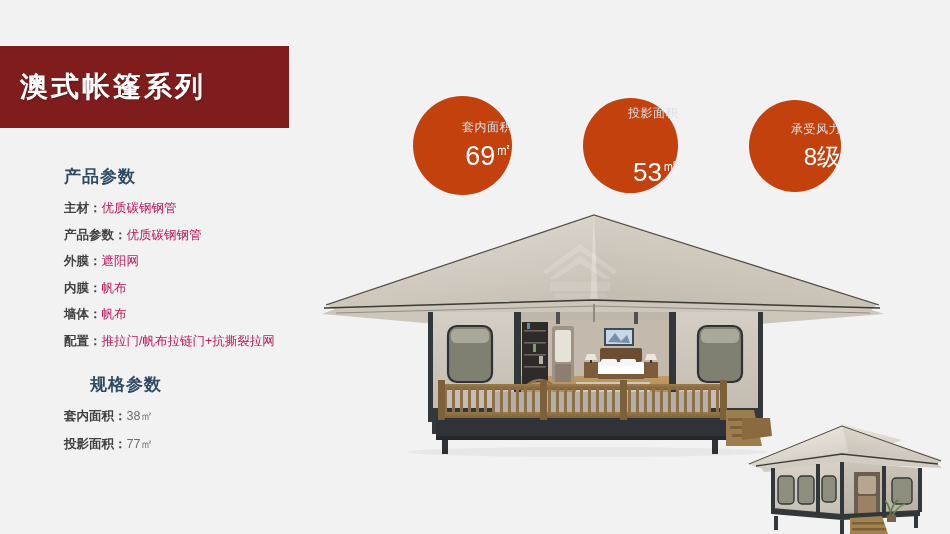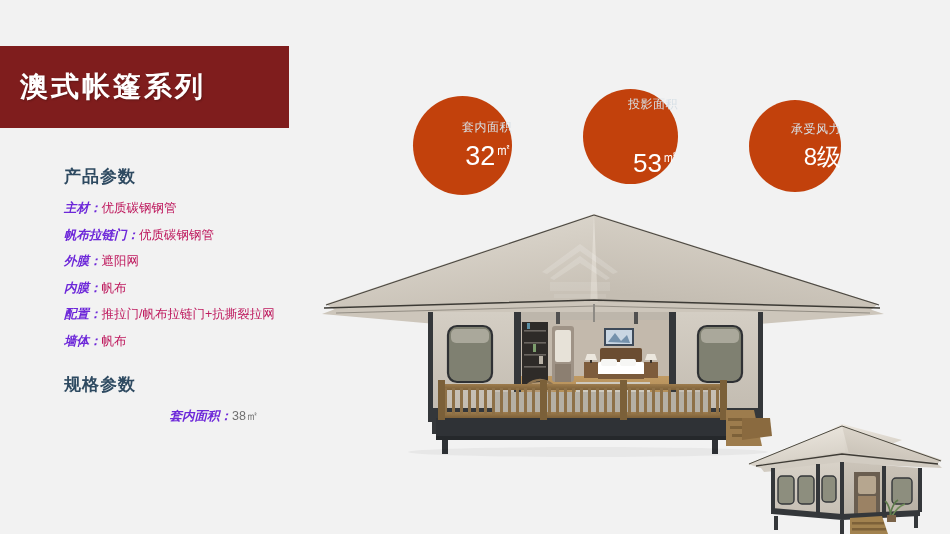--- a/index.html
+++ b/index.html
@@ -23,42 +23,42 @@
     text-shadow:1px 1px 2px rgba(0,0,0,.25);
     white-space:nowrap;
   }
 
   
   .spec-col{position:absolute;left:64px;top:165px;width:300px;}
   .sec-head{
     color:#2e4a61;font-size:17px;font-weight:bold;letter-spacing:1px;
     margin:0 0 14px 0;
   }
-  .sec-head.second{margin-top:26px;}
+  .sec-head.second{margin-top:26px;margin-left:26px;}
   .spec-row{
     font-size:12.5px;line-height:1;margin-bottom:14px;white-space:nowrap;
   }
-  .spec-row .k{color:#6d28d9;font-weight:bold;font-style:italic;}
+  .spec-row .k{color:#404040;font-weight:bold;}
   .spec-row .v{color:#be185d;font-weight:normal;}
-  .spec-row.tight{margin-bottom:15px;text-align:center;}
+  .spec-row.tight{margin-bottom:15px;}
   .spec-row .v.dark{color:#6f6f6f;}
 
   
   .stat{
     position:absolute;border-radius:50%;
     background:#c2410c;
     display:flex;flex-direction:column;align-items:flex-end;justify-content:center;
     box-sizing:border-box;
   }
   .stat .lbl{color:#d7e0e6;font-size:12px;line-height:1;letter-spacing:.5px;}
   .stat .val{color:#ffffff;font-weight:normal;line-height:1;margin-top:9px;letter-spacing:0px;}
   .stat .val .u{font-size:.62em;vertical-align:super;}
   #stat-0{left:413px;top:96px;width:99px;height:99px;}
   #stat-0 .val{font-size:27px;}
-  #stat-1{left:583px;top:89px;width:95px;height:95px;gap:29px;}
+  #stat-1{left:583px;top:98px;width:95px;height:95px;gap:29px;}
   #stat-1 .val{font-size:26px;}
   #stat-2{left:749px;top:100px;width:92px;height:92px;}
   #stat-2 .val{font-size:24px;}
 
   
   .tent-main{position:absolute;left:318px;top:196px;width:625px;height:260px;}
   .tent-sm{position:absolute;left:742px;top:418px;width:208px;height:116px;overflow:hidden;}
   svg{display:block;overflow:visible;}
 
   .wm{opacity:.16;}
@@ -73,45 +73,48 @@
   </div>
 
   <div class="spec-col">
 
     <div class="sec-head">产品参数</div>
 
     <div class="spec-row">
       <span class="k">主材：</span><span class="v">优质碳钢钢管</span>
     </div>
     <div class="spec-row">
-      <span class="k">帆布拉链门：</span><span class="v">优质碳钢钢管</span>
+      <span class="k">产品参数：</span><span class="v">优质碳钢钢管</span>
     </div>
     <div class="spec-row">
       <span class="k">外膜：</span><span class="v">遮阳网</span>
     </div>
     <div class="spec-row">
       <span class="k">内膜：</span><span class="v">帆布</span>
     </div>
     <div class="spec-row">
+      <span class="k">墙体：</span><span class="v">帆布</span>
+    </div>
+    <div class="spec-row">
       <span class="k">配置：</span><span class="v">推拉门/帆布拉链门+抗撕裂拉网</span>
-    </div>
-    <div class="spec-row">
-      <span class="k">墙体：</span><span class="v">帆布</span>
     </div>
 
     <div class="sec-head second">规格参数</div>
 
     <div class="spec-row tight">
       <span class="k">套内面积：</span><span class="v dark">38㎡</span>
     </div>
+    <div class="spec-row tight">
+      <span class="k">投影面积：</span><span class="v dark">77㎡</span>
+    </div>
   </div>
 
   <div class="stat" id="stat-0">
     <span class="lbl">套内面积</span>
-    <span class="val"><span>32</span><span class="u">㎡</span></span>
+    <span class="val"><span>69</span><span class="u">㎡</span></span>
   </div>
   <div class="stat" id="stat-1">
     <span class="lbl">投影面积</span>
     <span class="val"><span>53</span><span class="u">㎡</span></span>
   </div>
   <div class="stat" id="stat-2">
     <span class="lbl">承受风力</span>
     <span class="val"><span>8级</span><span class="u"></span></span>
   </div>
 

